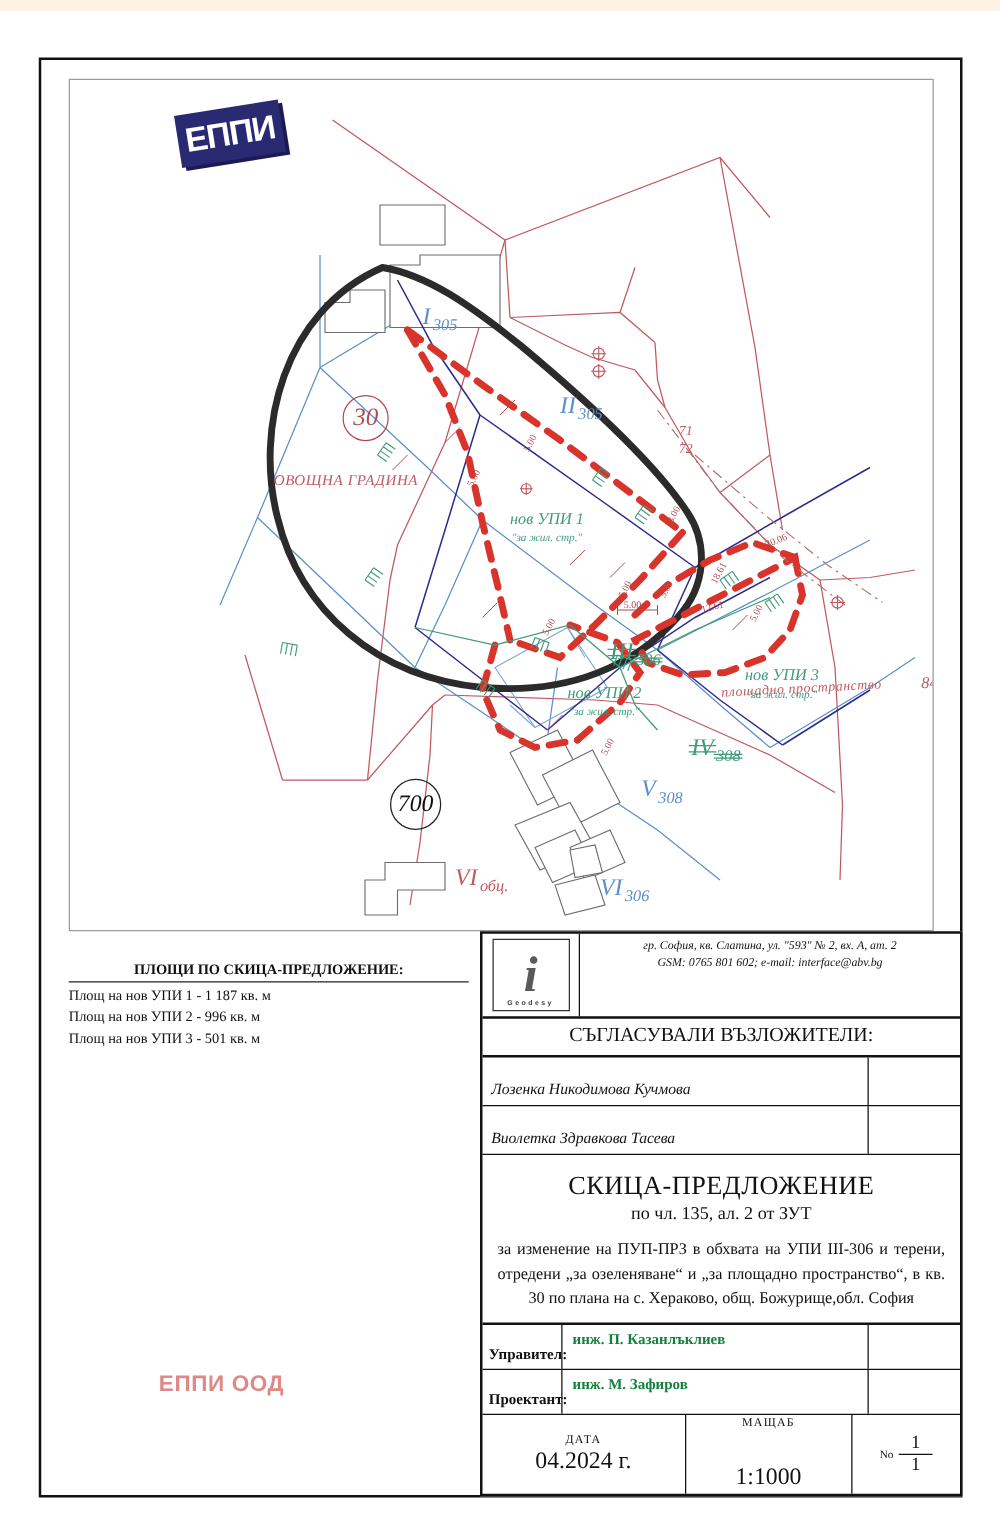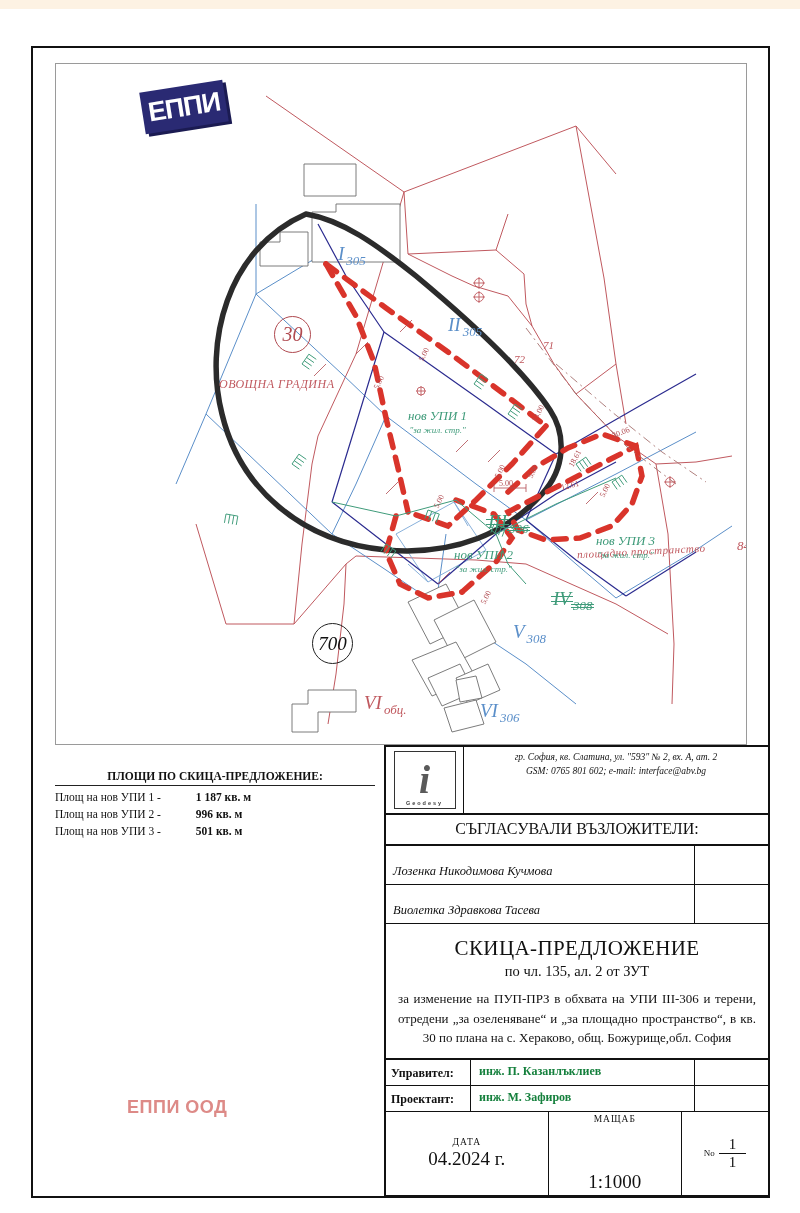--- a/index.html
+++ b/index.html
@@ -135,21 +135,21 @@
     padding-bottom: 3px;
     display: block;
     color: #111;
   }
   .areas-line {
     font-family: "Liberation Serif", serif;
     font-size: 11.5px;
     color: #111;
     margin-top: 5px;
   }
-  .areas-line b { font-weight: bold; margin-left: 32px; }
+  .areas-line b { font-weight: normal; }
 
   
   .eppi-ood {
     position: absolute;
     left: 127px; top: 1097px;
     font-family: "Liberation Sans", sans-serif;
     font-weight: bold;
     font-size: 18px;
     color: #dd8a87;
     letter-spacing: 0.5px;
@@ -261,25 +261,25 @@
     font-size: 13px;
     color: #111;
     text-align: justify;
     text-align-last: center;
     line-height: 1.5;
     padding: 0 4px;
   }
 
   .role-row { display: flex; border-bottom: 1.4px solid #111; }
   .role-label {
-    width: 85px;
+    width: 64px;
     font-family: "Liberation Serif", serif;
     font-weight: bold;
     font-size: 12px;
-    padding: 6px 0 4px 5px;
+    padding: 16px 0 4px 5px;
     border-right: 1.4px solid #111;
     color: #111;
   }
   .role-value {
     flex: 1;
     font-family: "Liberation Serif", serif;
     font-weight: bold;
     font-size: 12px;
     padding: 4px 0 4px 8px;
     border-right: 1.4px solid #111;
@@ -584,21 +584,21 @@
       <span class="use">"за жил. стр."</span>
     </div>
     <div class="lbl lbl-green" style="left:540px; top:467px;">
       <span class="nm">нов УПИ 3</span>
       <span class="use">"за жил. стр."</span>
     </div>
 
     <div class="pt-mark" style="left:487px; top:275px;">
       <span>71</span>
     </div>
-    <div class="pt-mark" style="left:458px; top:289px;text-align:center;">
+    <div class="pt-mark" style="left:487px; top:289px;text-align:center;">
       <span>72</span>
     </div>
     <div class="pt-mark" style="left:681px; top:474px; font-size:13px;">
       <span>84</span>
     </div>
 
     <div class="dim" style="left:316px; top:314px; transform:rotate(-62deg);">5.00</div>
     <div class="dim" style="left:361px; top:286px; transform:rotate(-62deg);">5.00</div>
     <div class="dim" style="left:473px; top:345px; transform:rotate(-62deg);">13.00</div>
     <div class="dim" style="left:510px; top:390px; transform:rotate(-62deg);">18.61</div>

